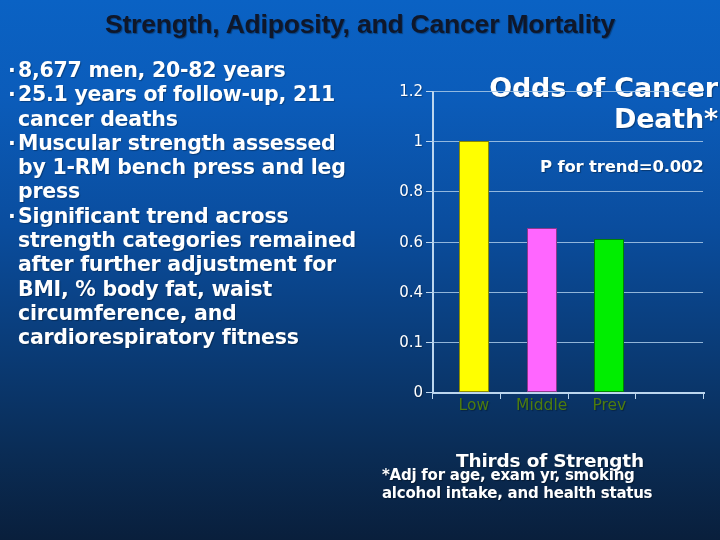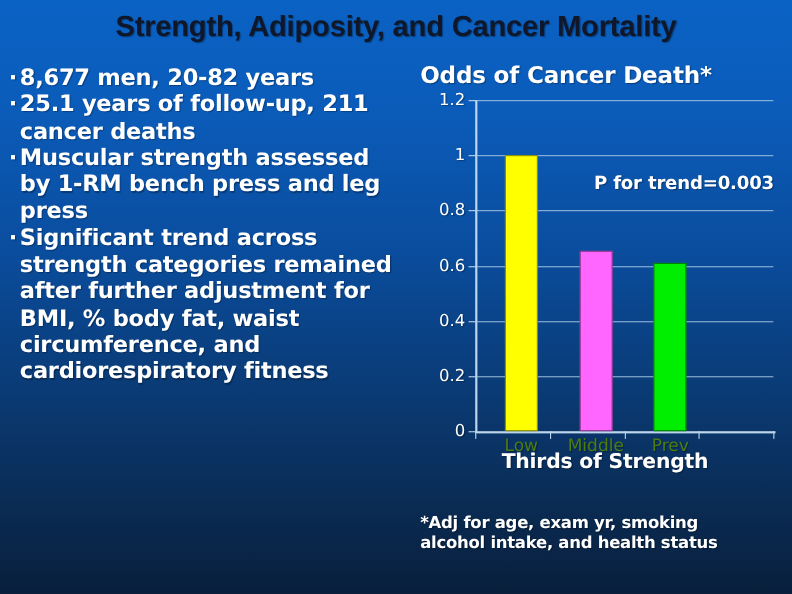--- a/index.html
+++ b/index.html
@@ -49,23 +49,23 @@
     font-size:14.5px; font-weight:bold;
     line-height:17.5px;
     letter-spacing:-0.2px;
     text-shadow:1px 1px 1px rgba(0,0,0,.35);
   }
 
   
   #chart-panel { position:absolute; left:382px; top:56px; width:336px; height:400px; }
 
   #chart-title {
-    position:absolute; left:0; top:0; width:336px;
-    text-align:left;
-    color:#ffffff; font-size:21px; font-weight:bold;
+    position:absolute; left:0; top:16px; width:336px;
+    text-align:right;
+    color:#ffffff; font-size:27px; font-weight:bold;
     letter-spacing:-0.2px;
     text-shadow:1px 1px 1px rgba(0,0,0,.35);
   }
 
   
   #plot-area {
     position:absolute;
     left:50px;            
     top:35px;             
     width:271px;          
@@ -114,21 +114,21 @@
 
   #p-trend {
     position:absolute; left:108px; top:66px;
     color:#ffffff; font-size:16.5px; font-weight:bold;
     letter-spacing:-0.2px;
     white-space:nowrap;
     text-shadow:1px 1px 1px rgba(0,0,0,.35);
   }
 
   #x-axis-title {
-    position:absolute; left:0; top:353px; width:336px;
+    position:absolute; left:0; top:394px; width:336px;
     text-align:center;
     color:#ffffff; font-size:18.5px; font-weight:bold;
     letter-spacing:-0.2px;
     text-shadow:1px 1px 1px rgba(0,0,0,.35);
   }
 
   
   #footnote {
     position:absolute; left:382px; top:466px; width:340px;
     color:#ffffff;
@@ -165,21 +165,21 @@
         <div class="gridline" style="top: 200.667px;"></div>
         <div class="gridline" style="top: 150.5px;"></div>
         <div class="gridline" style="top: 100.333px;"></div>
         <div class="gridline" style="top: 50.1667px;"></div>
         <div class="gridline" style="top: 0px;"></div>
       </div>
     <div id="y-ticks">
         <div class="y-tick-mark" style="top: 301px;"></div>
         <div class="y-tick-label" style="top: 301px;">0</div>
         <div class="y-tick-mark" style="top: 250.833px;"></div>
-        <div class="y-tick-label" style="top: 250.833px;">0.2</div>
+        <div class="y-tick-label" style="top: 250.833px;">0.1</div>
         <div class="y-tick-mark" style="top: 200.667px;"></div>
         <div class="y-tick-label" style="top: 200.667px;">0.4</div>
         <div class="y-tick-mark" style="top: 150.5px;"></div>
         <div class="y-tick-label" style="top: 150.5px;">0.6</div>
         <div class="y-tick-mark" style="top: 100.333px;"></div>
         <div class="y-tick-label" style="top: 100.333px;">0.8</div>
         <div class="y-tick-mark" style="top: 50.1667px;"></div>
         <div class="y-tick-label" style="top: 50.1667px;">1</div>
         <div class="y-tick-mark" style="top: 0px;"></div>
         <div class="y-tick-label" style="top: 0px;">1.2</div>
@@ -194,21 +194,21 @@
     <div id="bars">
         <div class="bar" style="left: 26.875px; width: 30px; height: 250.833px; background: rgb(255, 255, 0);"></div>
         <div class="bar" style="left: 94.625px; width: 30px; height: 164.296px; background: rgb(255, 102, 255);"></div>
         <div class="bar" style="left: 162.375px; width: 30px; height: 153.008px; background: rgb(0, 238, 0);"></div>
       </div>
     <div id="cat-labels">
         <div class="cat-label" style="left: 41.875px;">Low</div>
         <div class="cat-label" style="left: 109.625px;">Middle</div>
         <div class="cat-label" style="left: 177.375px;">Prev</div>
       </div>
-    <div id="p-trend">P for trend=0.003</div>
+    <div id="p-trend">P for trend=0.002</div>
   </div>
 
   <div id="x-axis-title">Thirds of Strength</div>
 </div>
 
 <div id="footnote">
   <div>*Adj for age, exam yr, smoking</div>
   <div>alcohol intake, and health status</div>
 </div>
 

